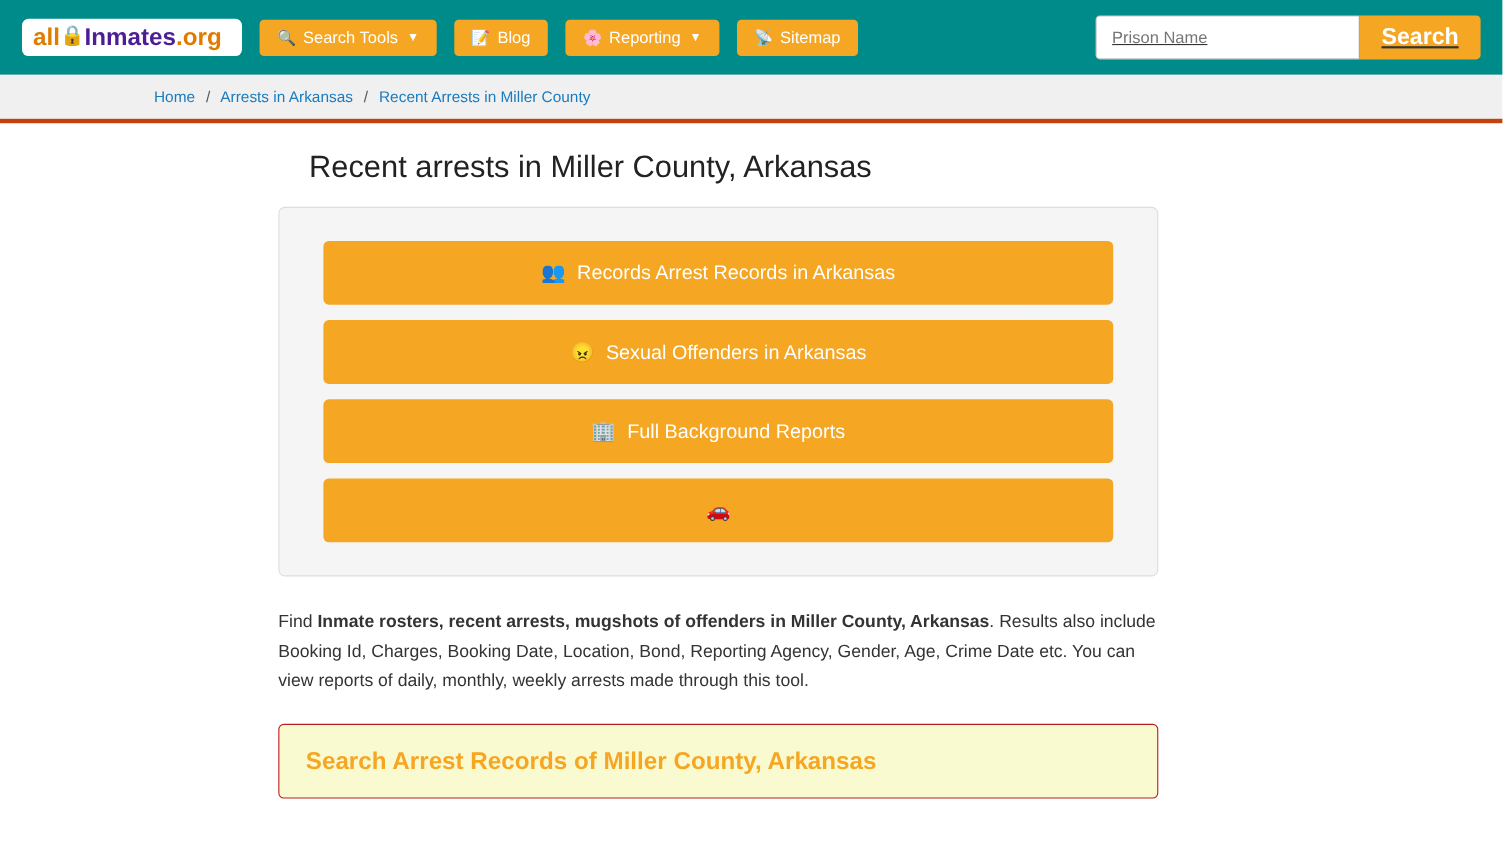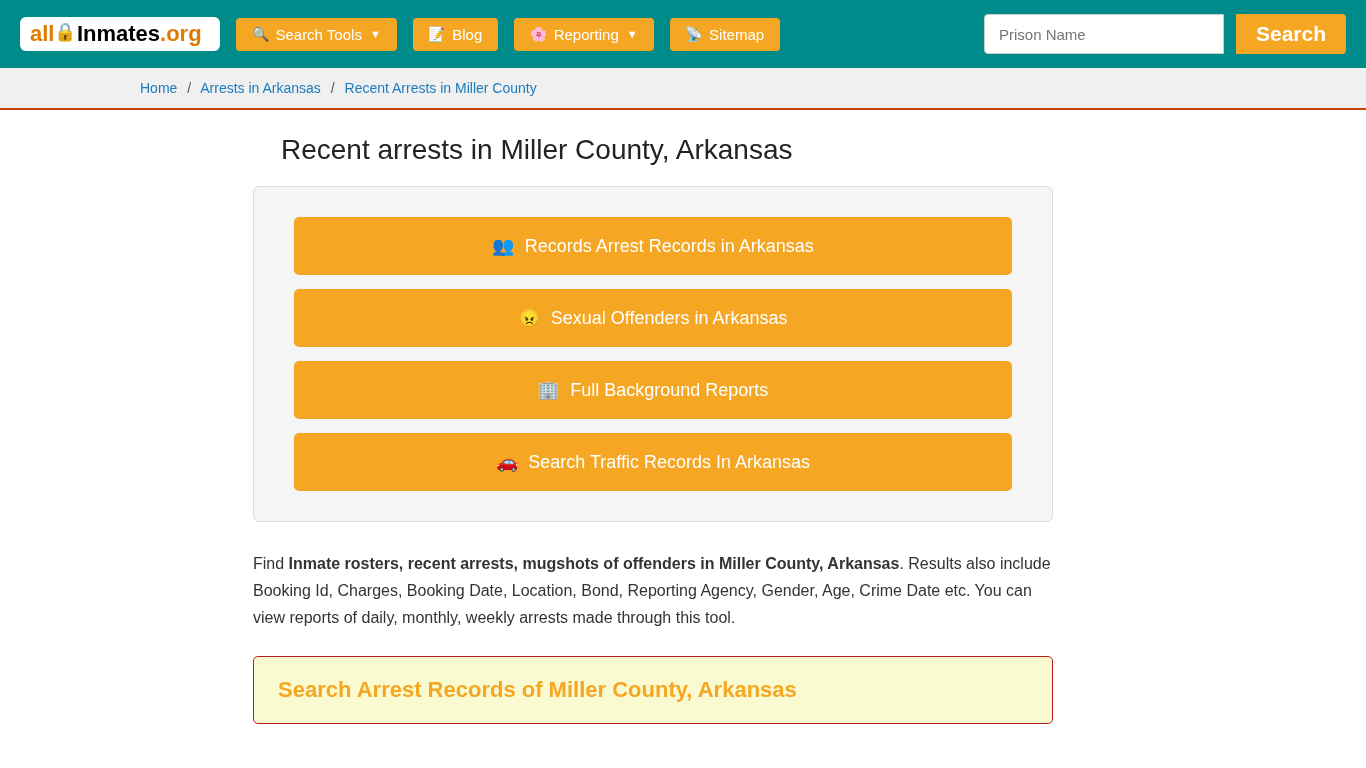--- a/index.html
+++ b/index.html
@@ -20,21 +20,21 @@
       padding: 4px 10px;
       font-size: 22px;
       font-weight: bold;
       color: #333;
       text-decoration: none;
       display: flex;
       align-items: flex-start;
       min-width: 200px;
     }
     .logo span.all { color: #e07b00; font-weight: 900; }
-    .logo span.inmates { color: #000000; }
+    .logo span.inmates { color: #4c1d95; }
     .logo span.org { color: #e07b00; }
 
     .nav-btn {
       background: #f5a623;
       color: #fff;
       border: none;
       border-radius: 4px;
       padding: 8px 16px;
       font-size: 15px;
       cursor: pointer;
@@ -44,21 +44,22 @@
       font-weight: 500;
     }
     .nav-btn .icon { font-size: 14px; }
     .nav-btn .arrow { font-size: 11px; margin-left: 2px; }
 
     .header-spacer { flex: 1; }
 
     .search-box-wrapper {
       display: flex;
       align-items: center;
-      gap: 12px;
+      gap: 0;
+      text-decoration: underline;
     }
     .header-search-input {
       padding: 8px 14px;
       font-size: 15px;
       border: 1px solid #ccc;
       border-radius: 4px 0 0 4px;
       outline: none;
       width: 240px;
       height: 40px;
     }
@@ -72,21 +73,21 @@
       cursor: pointer;
       border-radius: 0 4px 4px 0;
       height: 40px;
     }
 
     
     .breadcrumb-bar {
       background: #f0f0f0;
       padding: 12px 140px;
       font-size: 14px;
-      border-bottom: 2px solid #c2410c;
+      border-bottom: 4px solid #c2410c;
     }
     .breadcrumb-bar a {
       color: #1a7bbf;
       text-decoration: none;
     }
     .breadcrumb-bar .sep { color: #555; margin: 0 6px; }
     .breadcrumb-bar .current { color: #1a7bbf; }
 
     
     .main-content {
@@ -219,21 +220,20 @@
     <button class="action-btn">
       <span class="btn-icon">😠</span>
       <span>Sexual Offenders in Arkansas</span>
     </button>
     <button class="action-btn">
       <span class="btn-icon">🏢</span>
       <span>Full Background Reports</span>
     </button>
     <button class="action-btn">
       <span class="btn-icon">🚗</span>
-      <span>Search Traffic Records In Arkansas</span>
     </button>
   </div>
 
   <p class="description">
     <span>Find </span><strong>Inmate rosters, recent arrests, mugshots of offenders in Miller County, Arkansas</strong><span>. Results also include Booking Id, Charges, Booking Date, Location, Bond, Reporting Agency, Gender, Age, Crime Date etc. You can view reports of daily, monthly, weekly arrests made through this tool.</span>
   </p>
 
   <div class="search-section-box">
     <h2 class="search-section-title">Search Arrest Records of Miller County, Arkansas</h2>
   </div>

